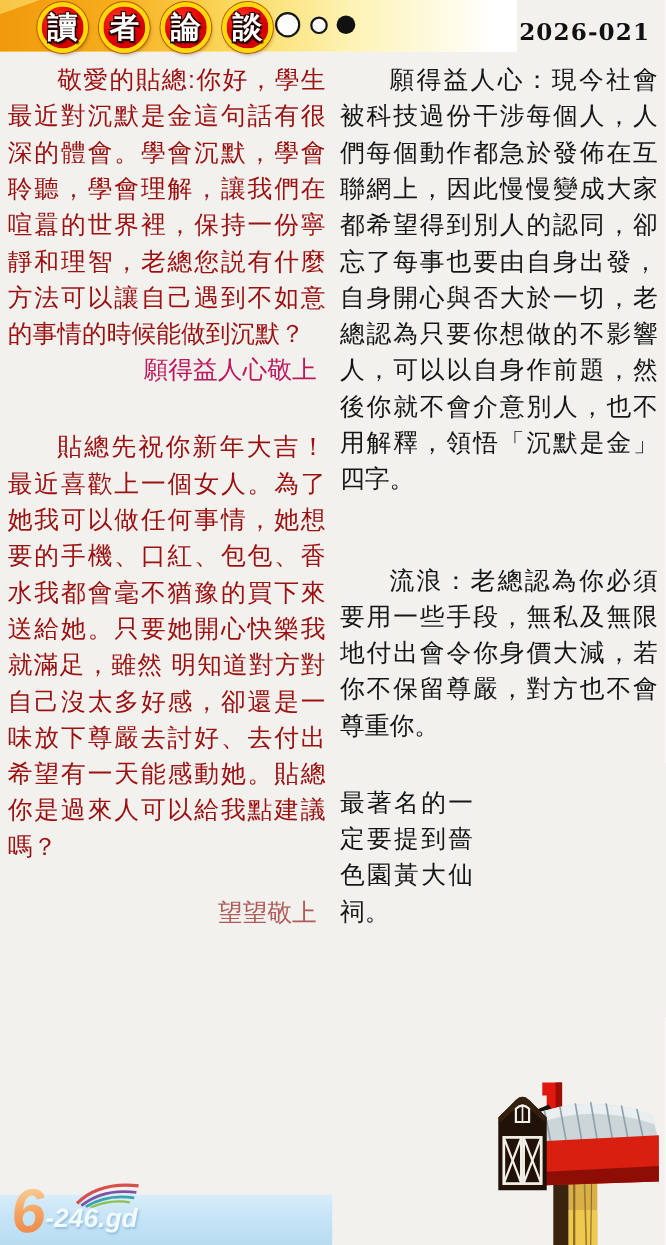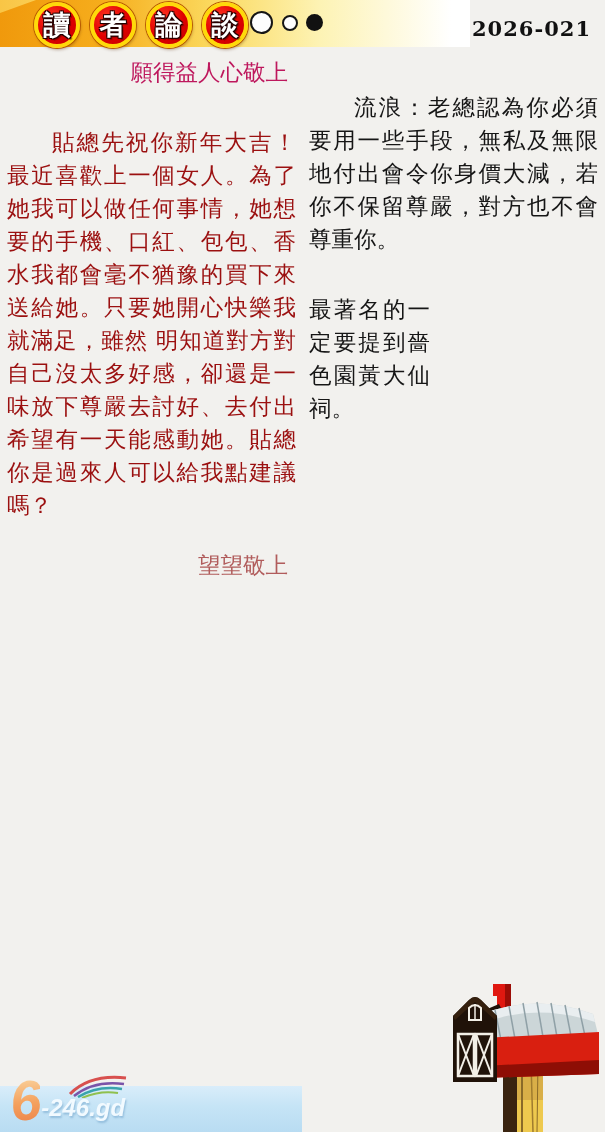--- a/index.html
+++ b/index.html
@@ -54,21 +54,21 @@
     font-size:22.5px; line-height:33px; text-align:justify; text-indent:2em;
     letter-spacing:0;
   }
   .col-left { color:#9b1010; }
   .col-left p { color:#9b1010; }
   .col-right p { color:#161616; }
   .sig { text-align:right; padding-right:8px; font-size:22.5px; line-height:33px; color:#be185d; }
   .sig.faded { color:rgba(160,55,55,.8); position:relative; z-index:3; }
   .letter-2 { margin-top:37px; }
   .letter-3 { margin-top:27px; }
-  .reply-2 { margin-top:35px; }
+  .reply-2 { margin-top:59px; }
   .reply-3 { margin-top:37px; }
   .wrap-text { text-indent:0 !important; }
   .mb-spacer { float:right; width:168px; height:150px; }
 
   
   .banner {
     position:absolute; left:0; top:1086px; width:302px; height:46px;
     background:linear-gradient(180deg,#d9edfa 0%,#c5e4f6 45%,#b9dcf2 100%);
     z-index:1;
   }
@@ -121,31 +121,35 @@
       <span class="dot dot-2"></span>
       <span class="dot dot-3"></span>
     </div>
     <div class="issue">2026-021</div>
   </div>
 
   <div class="columns">
 
     <section class="col col-left">
       <article class="letter letter-1">
+        <p>敬愛的貼總:你好，學生最近對沉默是金這句話有很深的體會。學會沉默，學會聆聽，學會理解，讓我們在喧囂的世界裡，保持一份寧靜和理智，老總您説有什麼方法可以讓自己遇到不如意的事情的時候能做到沉默？</p>
         <div class="sig">願得益人心敬上</div>
       </article>
       <article class="letter letter-2">
         <p>貼總先祝你新年大吉！最近喜歡上一個女人。為了她我可以做任何事情，她想要的手機、口紅、包包、香水我都會毫不猶豫的買下來送給她。只要她開心快樂我就滿足，雖然 明知道對方對自己沒太多好感，卻還是一味放下尊嚴去討好、去付出希望有一天能感動她。貼總你是過來人可以給我點建議嗎？</p>
       </article>
       <article class="letter letter-3">
         <div class="sig faded">望望敬上</div>
       </article>
     </section>
 
     <section class="col col-right">
+      <article class="reply reply-1">
+        <p>願得益人心：現今社會被科技過份干涉每個人，人們每個動作都急於發佈在互聯網上，因此慢慢變成大家都希望得到別人的認同，卻忘了每事也要由自身出發，自身開心與否大於一切，老總認為只要你想做的不影響人，可以以自身作前題，然後你就不會介意別人，也不用解釋，領悟「沉默是金」四字。</p>
+      </article>
       <article class="reply reply-2">
         <p>流浪：老總認為你必須要用一些手段，無私及無限地付出會令你身價大減，若你不保留尊嚴，對方也不會尊重你。</p>
       </article>
       <article class="reply reply-3">
         <div>
           <span class="mb-spacer"></span>
           <p class="wrap-text">最著名的一定要提到嗇色園黃大仙祠。</p>
         </div>
       </article>
     </section>

